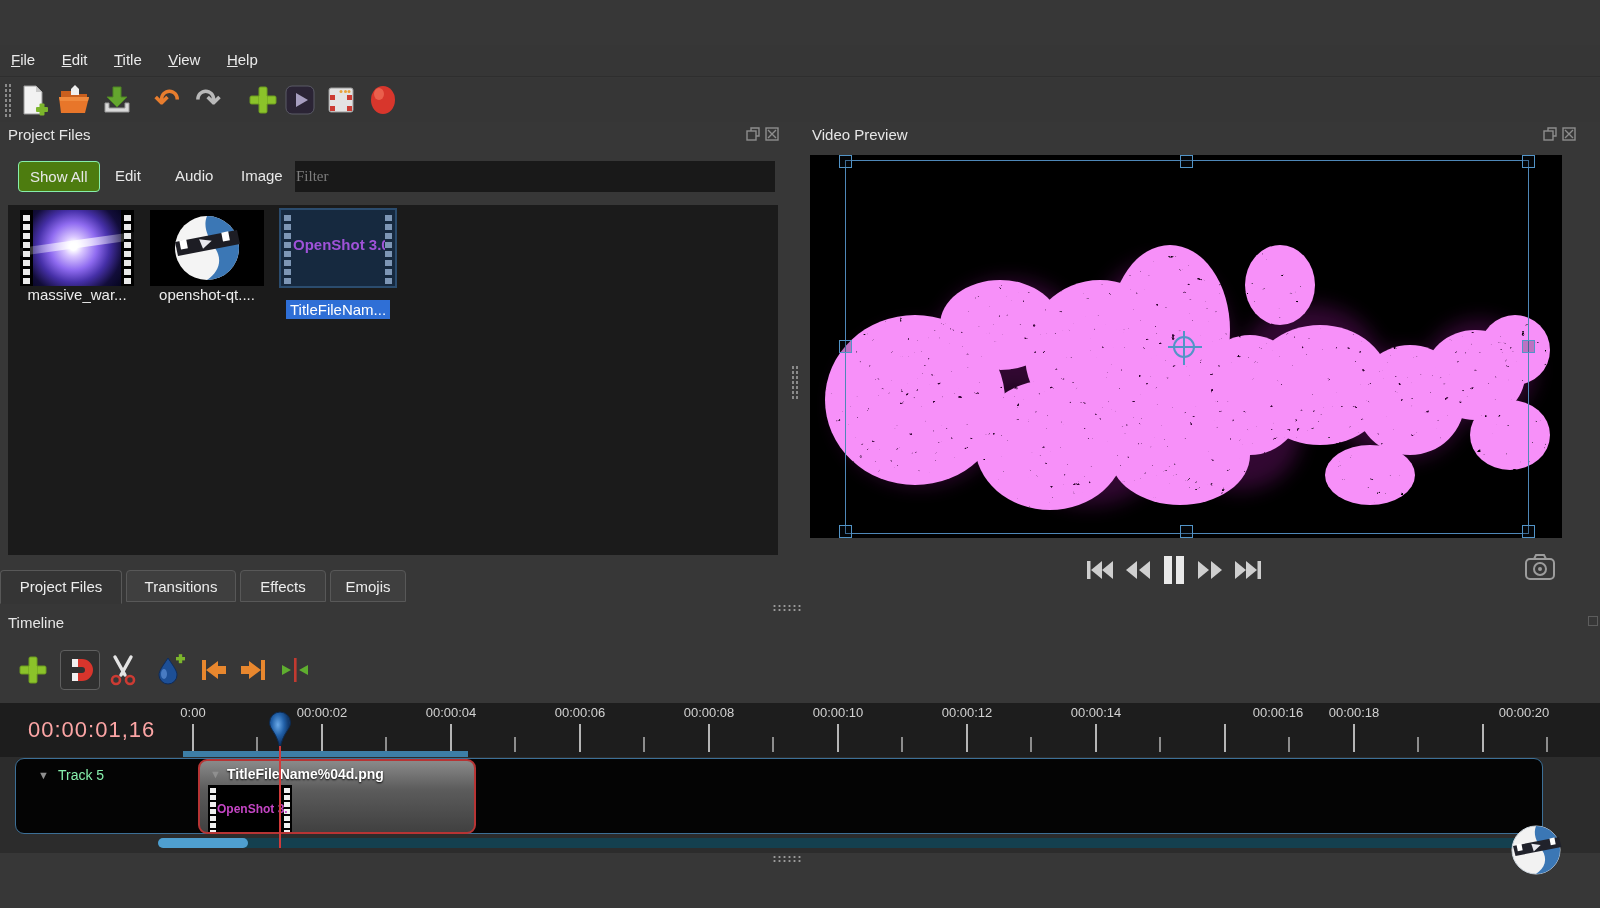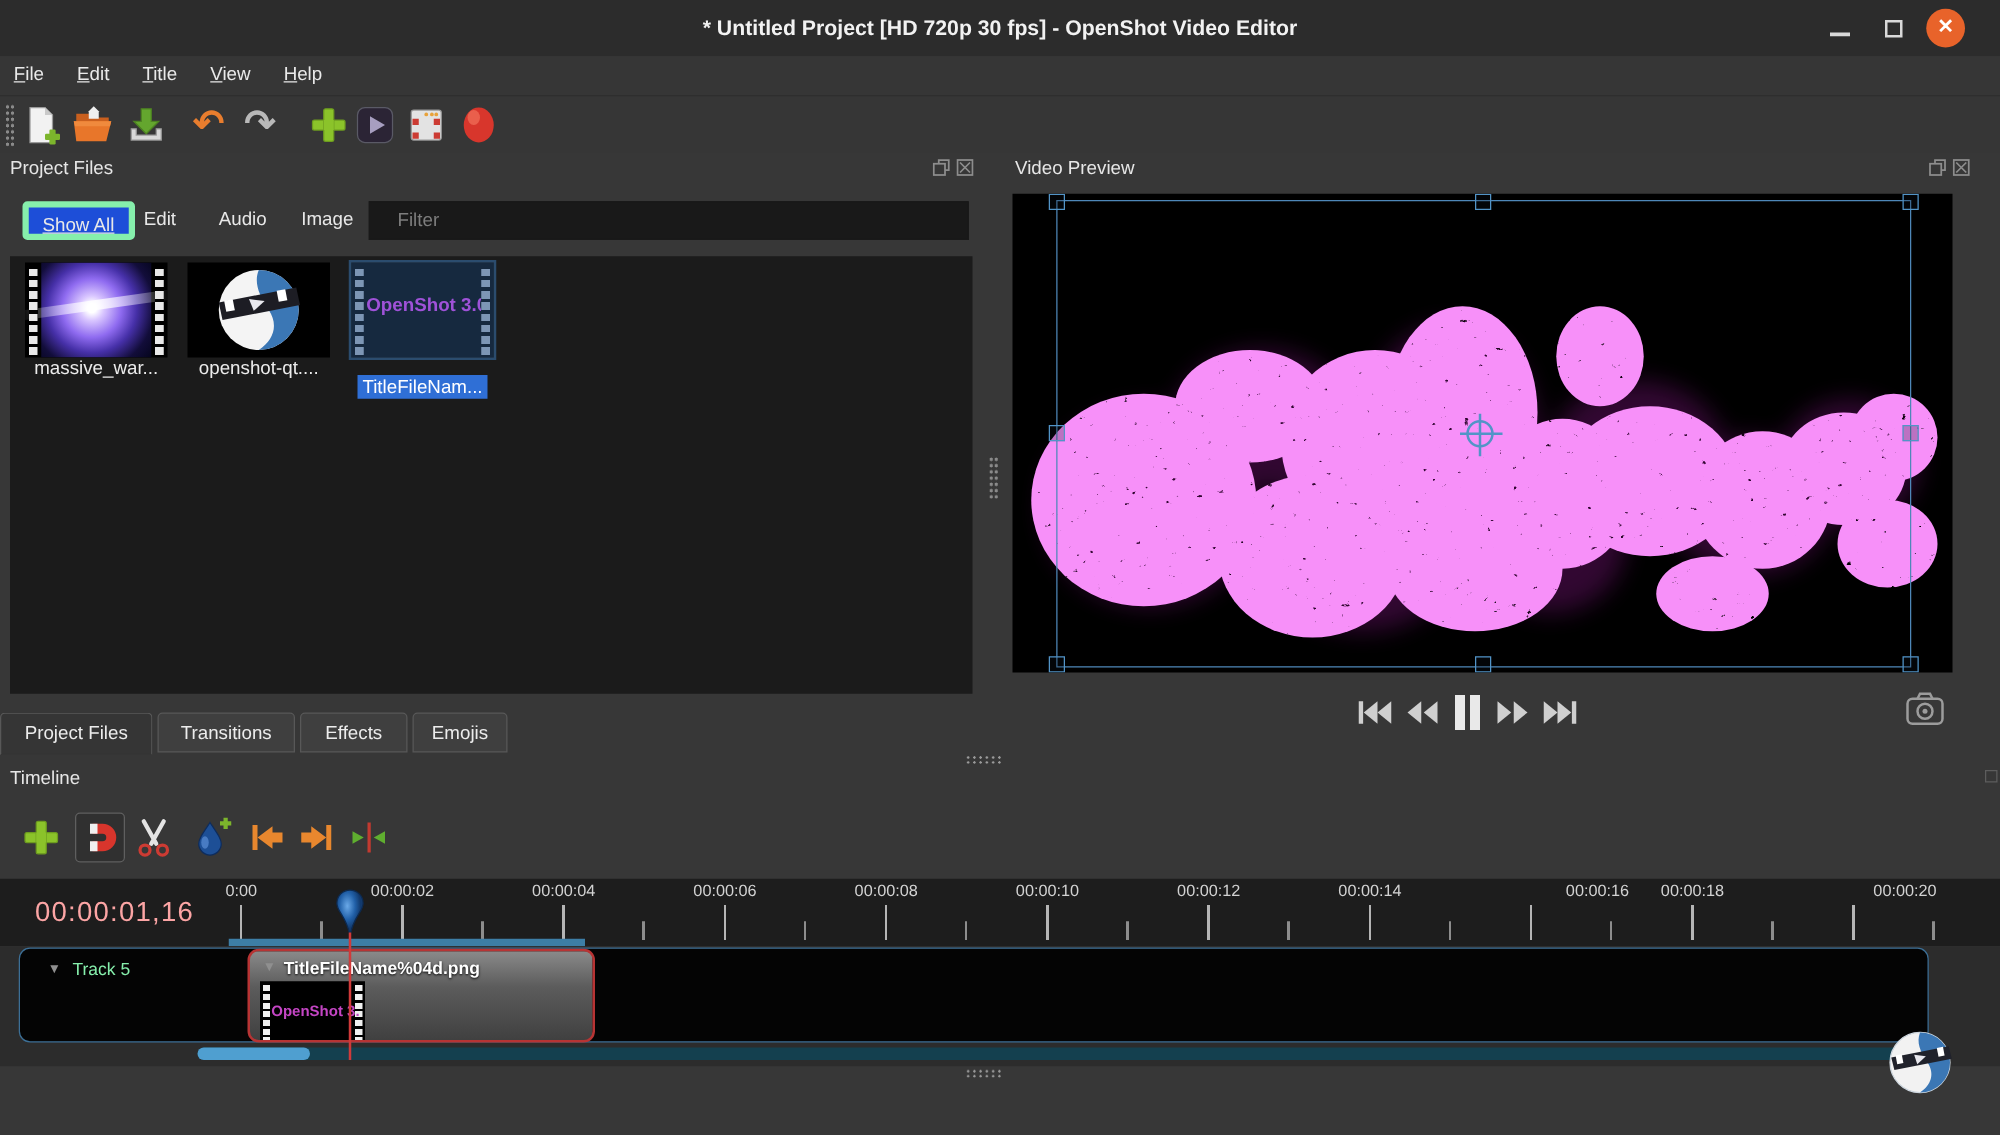--- a/index.html
+++ b/index.html
@@ -35,23 +35,23 @@
   .dock-icons{display:flex;gap:5px;}
   .dock-icons svg{opacity:.75;}
 
   
   #pf-title{left:8px;top:126px;}
   #pf-dock{left:746px;top:127px;}
   #vp-title{left:812px;top:126px;}
   #vp-dock{left:1543px;top:127px;}
 
   .filter-btn{position:absolute;top:161px;height:31px;color:#e8e8e8;font-size:15px;line-height:29px;padding:0 11px;}
-  .filter-btn.active{border:5px solid #86efac;border-radius:4px;background:#1d4ed8;text-decoration:underline;}
+  .filter-btn.active{border:1px solid #86efac;border-radius:4px;background:#4d7c0f;}
   #filter-input{left:295px;top:161px;width:480px;height:31px;background:#191919;border:1px solid #191919;
-    color:#cfcfcf;font-size:15px;padding:0 22px;outline:none;}
+    color:#cfcfcf;font-size:15px;padding:0 0;outline:none;font-family:Liberation Serif, serif;}
   #filter-input::placeholder{color:#7d7d7d;}
 
   #files-area{left:8px;top:205px;width:770px;height:350px;background:#1b1b1b;}
   .file-item{position:absolute;top:5px;width:118px;}
   .thumb{position:relative;width:114px;height:76px;margin:0 auto;background:#000;overflow:hidden;}
   .sprockets{position:absolute;top:0;bottom:0;width:13px;background:
      repeating-linear-gradient(#000 0 3px,#e9e9e9 3px 9px) content-box;padding:2px 3px;background-color:#000;}
   .sprockets.left{left:0;} .sprockets.right{right:0;}
   .file-label{margin-top:14px;text-align:center;font-size:15px;color:#ececec;white-space:nowrap;}
   .file-label.selected{background:#2f6fd6;color:#fff;display:inline-block;padding:1px 4px;}
@@ -127,30 +127,20 @@
   #tl-scrollbar{left:158px;top:838px;width:1385px;height:10px;background:#14404f;border-radius:5px;}
   #tl-scroll-thumb{position:absolute;left:0;top:0;width:90px;height:10px;background:#4f9fd0;border-radius:5px;}
 
   #mascot-cursor{left:1508px;top:822px;width:56px;height:56px;}
 </style>
 </head>
 <body>
 
 <div id="app">
 
-  <div class="abs" id="titlebar">
-    <div id="window-title">* Untitled Project [HD 720p 30 fps] - OpenShot Video Editor</div>
-    <div class="abs winbtn" id="btn-min">
-        <div class="bar"></div>
-      </div>
-    <div class="abs winbtn" id="btn-max">
-        <div class="box"></div>
-      </div>
-    <div class="abs" id="btn-close">✕</div>
-  </div>
 
   <div class="abs" id="menubar">
     <span class="menu-item">File</span>
     <span class="menu-item">Edit</span>
     <span class="menu-item">Title</span>
     <span class="menu-item">View</span>
     <span class="menu-item">Help</span>
   </div>
 
   <div class="abs" id="toolbar">

